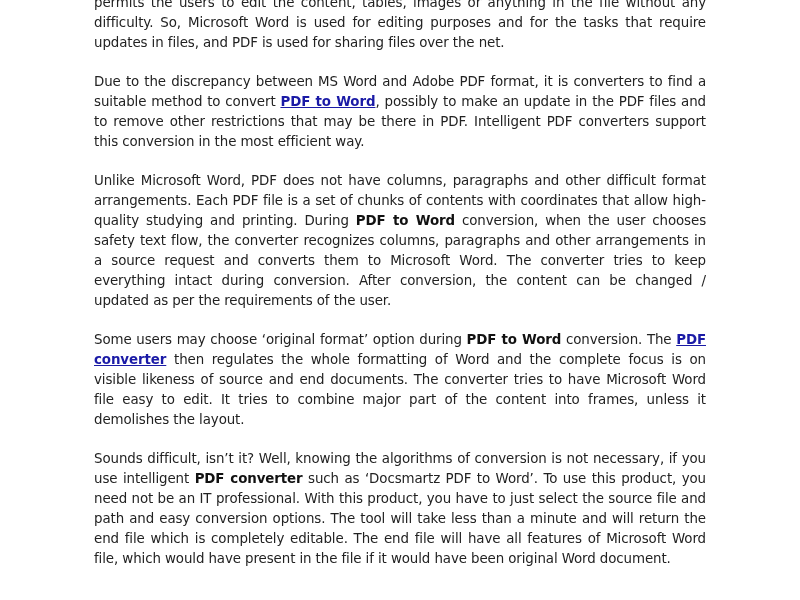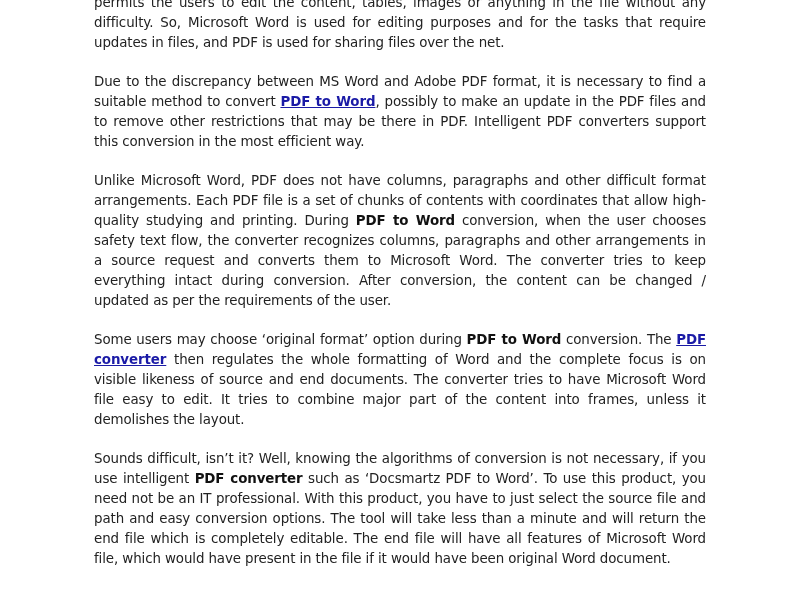--- a/index.html
+++ b/index.html
@@ -12,21 +12,21 @@
   .bold { font-weight:bold; color:#111; }
 </style>
 </head>
 <body>
 
 <div class="page">
   <p class="para">
     <span>permits the users to edit the content, tables, images or anything in the file without any difficulty. So, Microsoft Word is used for editing purposes and for the tasks that require updates in files, and PDF is used for sharing files over the net.</span>
   </p>
   <p class="para">
-    <span>Due to the discrepancy between MS Word and Adobe PDF format, it is necessary to find a suitable method to convert </span><a class="link">PDF to Word</a><span>, possibly to make an update in the PDF files and to remove other restrictions that may be there in PDF. Intelligent PDF converters support this conversion in the most efficient way.</span>
+    <span>Due to the discrepancy between MS Word and Adobe PDF format, it is converters to find a suitable method to convert </span><a class="link">PDF to Word</a><span>, possibly to make an update in the PDF files and to remove other restrictions that may be there in PDF. Intelligent PDF converters support this conversion in the most efficient way.</span>
   </p>
   <p class="para">
     <span>Unlike Microsoft Word, PDF does not have columns, paragraphs and other difficult format arrangements. Each PDF file is a set of chunks of contents with coordinates that allow high-quality studying and printing. During </span><span class="bold">PDF to Word</span><span> conversion, when the user chooses safety text flow, the converter recognizes columns, paragraphs and other arrangements in a source request and converts them to Microsoft Word. The converter tries to keep everything intact during conversion. After conversion, the content can be changed / updated as per the requirements of the user.</span>
   </p>
   <p class="para">
     <span>Some users may choose ‘original format’ option during </span><span class="bold">PDF to Word</span><span> conversion. The </span><a class="link">PDF converter</a><span> then regulates the whole formatting of Word and the complete focus is on visible likeness of source and end documents. The converter tries to have Microsoft Word file easy to edit. It tries to combine major part of the content into frames, unless it demolishes the layout.</span>
   </p>
   <p class="para">
     <span>Sounds difficult, isn’t it? Well, knowing the algorithms of conversion is not necessary, if you use intelligent </span><span class="bold">PDF converter</span><span> such as ‘Docsmartz PDF to Word’. To use this product, you need not be an IT professional. With this product, you have to just select the source file and path and easy conversion options. The tool will take less than a minute and will return the end file which is completely editable. The end file will have all features of Microsoft Word file, which would have present in the file if it would have been original Word document.</span>
   </p>

